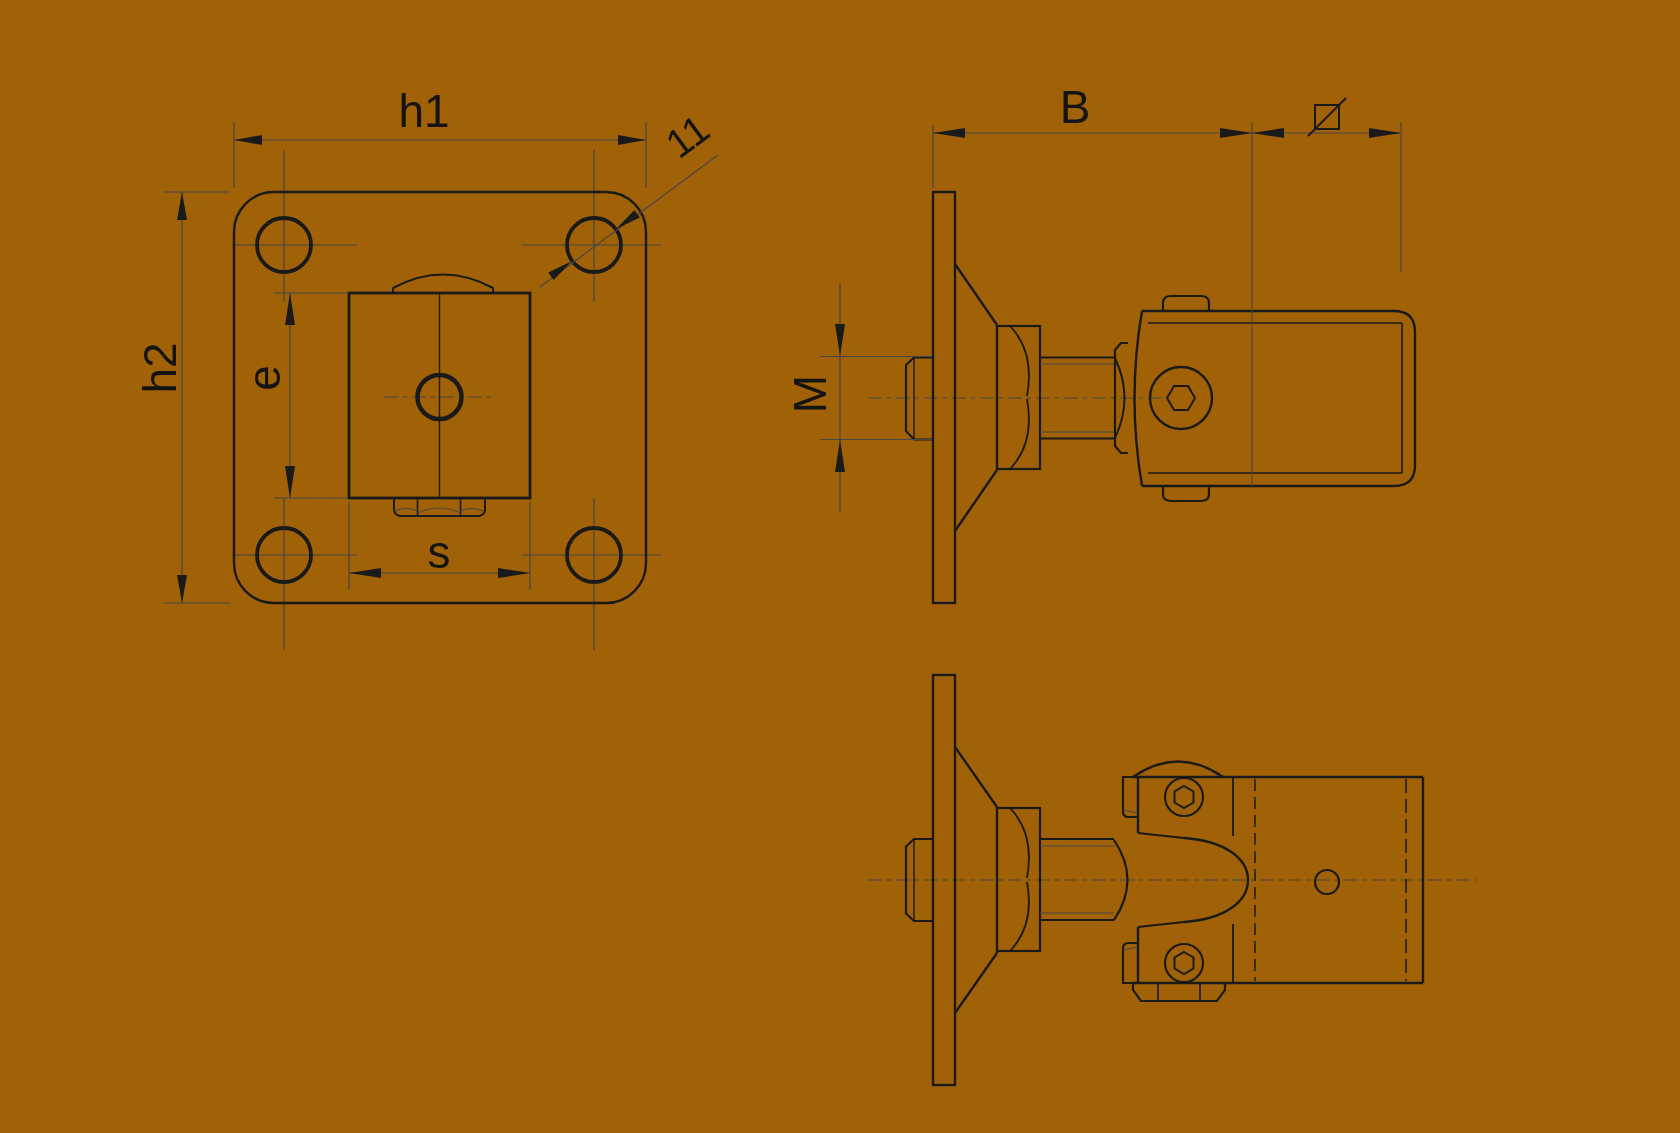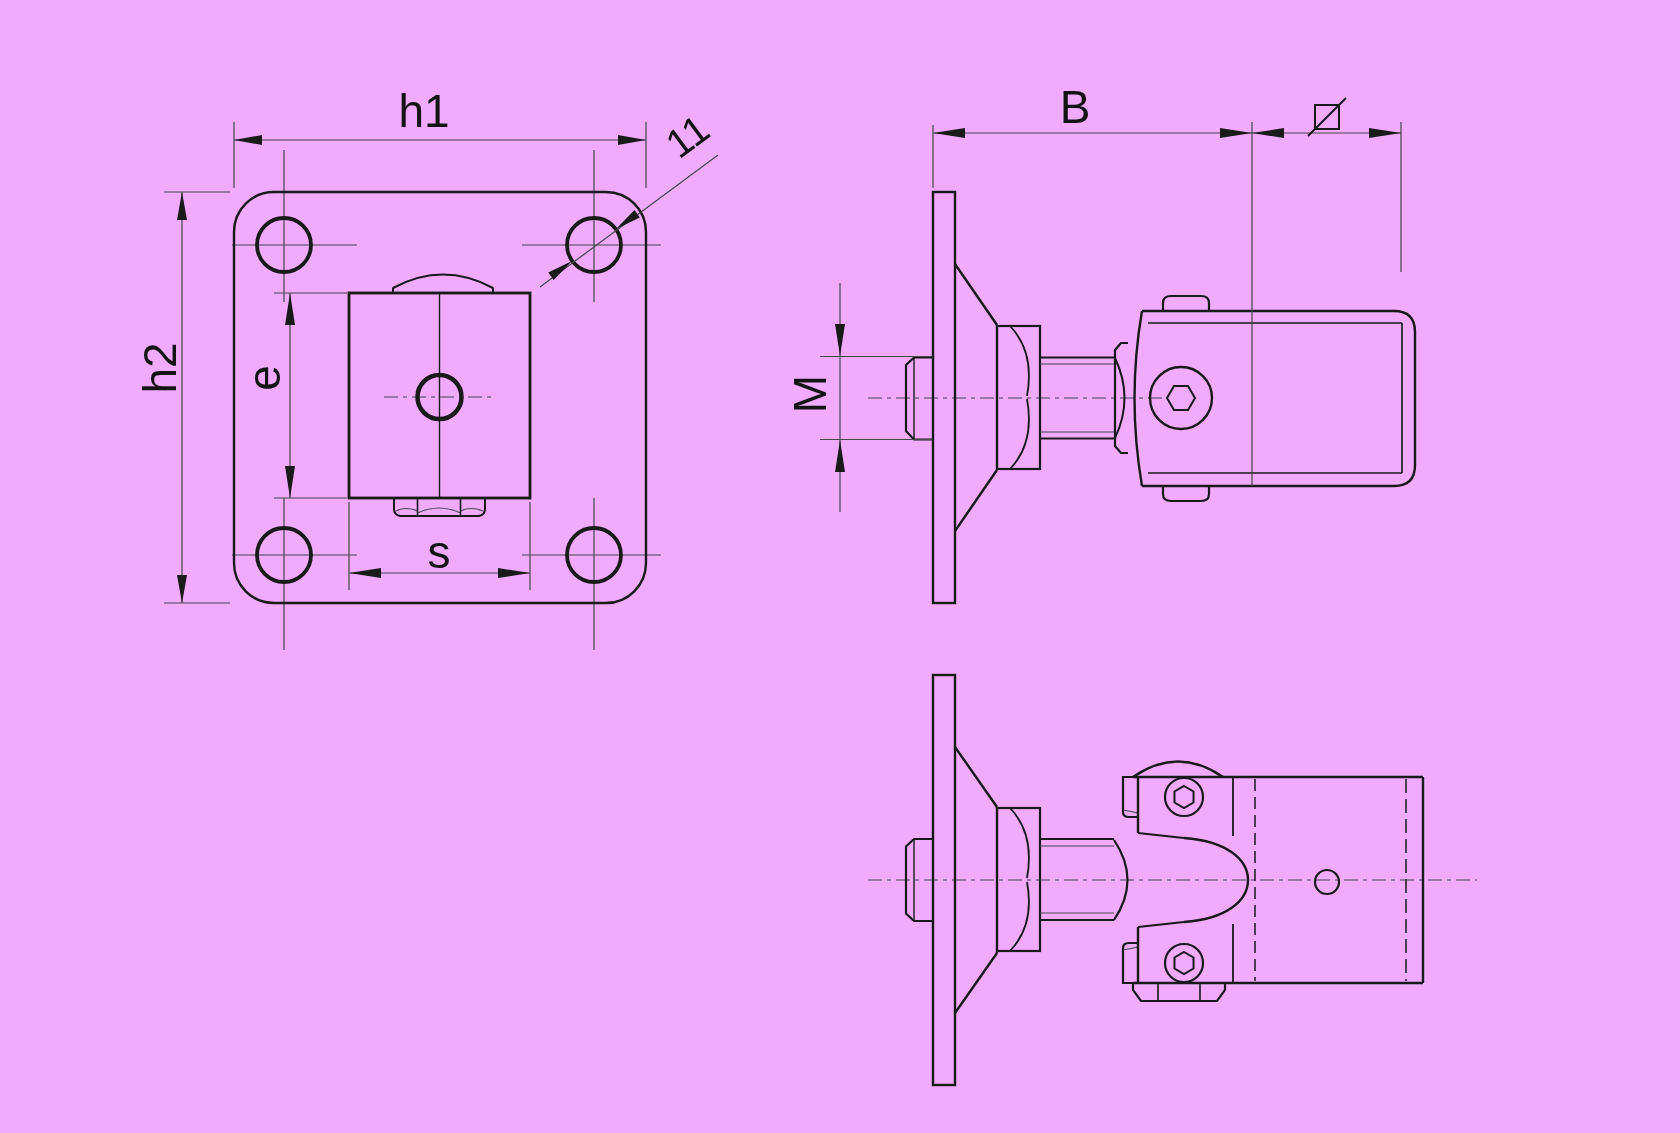--- a/index.html
+++ b/index.html
@@ -1,16 +1,16 @@
 <!DOCTYPE html>
 <html><head>
 <meta charset="utf-8">
 <style>
   html,body{margin:0;padding:0;background:#ffffff;}
-  .canvas{width:1680px;height:1133px;position:relative;background:#f0abfc;overflow:hidden;}
+  .canvas{width:1680px;height:1133px;position:relative;background:#a16207;overflow:hidden;}
   svg{display:block;}
   text{font-family:"Liberation Sans","DejaVu Sans",sans-serif;fill:#141414;}
   .dimtxt{font-size:46px;}
   .dimtxt-sm{font-size:40px;}
   .obj{stroke:#1a1a1a;fill:none;}
   .thin{stroke:#474747;stroke-width:1.2;fill:none;}
   .arrow{fill:#1a1a1a;stroke:none;}
 </style>
 </head>
 <body>

